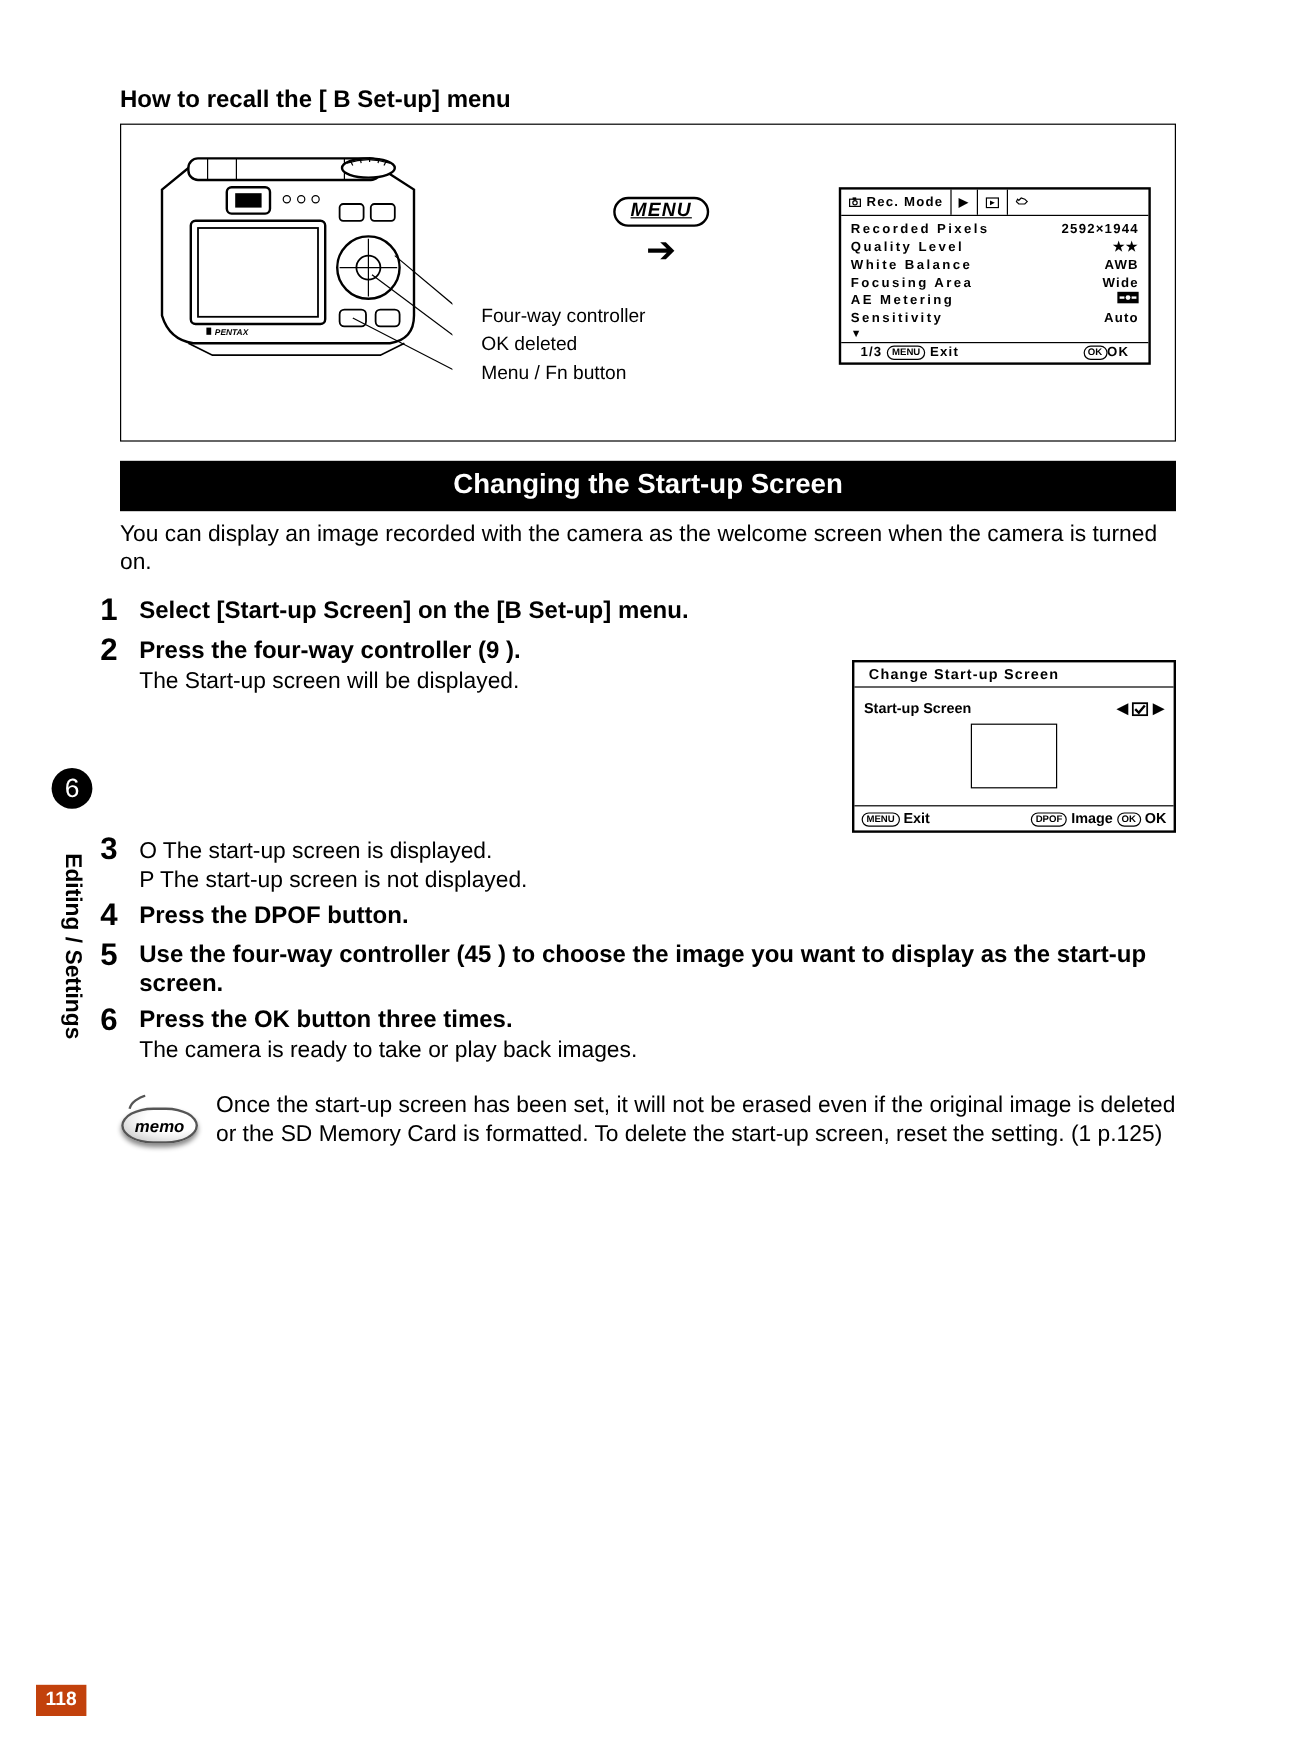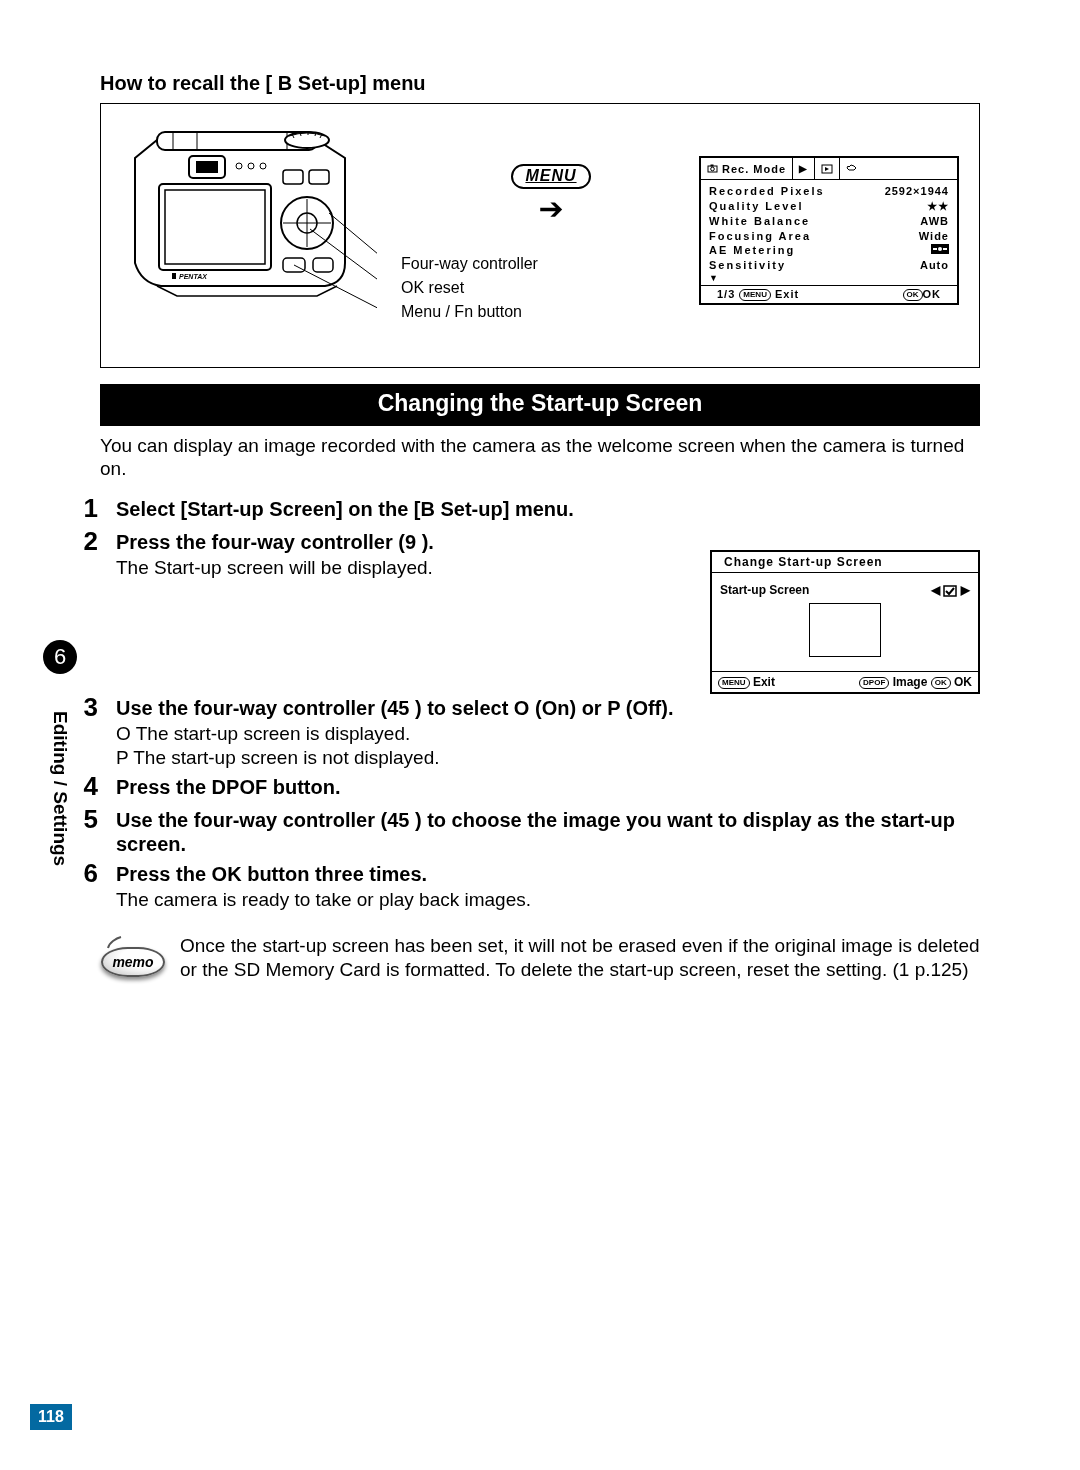--- a/index.html
+++ b/index.html
@@ -204,21 +204,21 @@
     font-weight: bold;
     font-size: 19px;
     text-align: center;
     margin: 0 auto;
     height: 210px;
   }
   .page-num {
     position: absolute;
     left: 30px;
     bottom: 40px;
-    background: #0369a1;
+    background: #c2410c;
     color: #fff;
     font-weight: bold;
     font-size: 16px;
     padding: 4px 8px;
   }
 </style>
 </head>
 <body>
 
 <div class="page">
@@ -279,21 +279,21 @@
       </svg>
     </div>
 
     <div class="arrow-col">
       <span class="menu-pill">MENU</span><br>
       <span class="big-arrow">➔</span>
     </div>
 
     <div class="labels-col">
       <div>Four-way controller</div>
-      <div>OK reset</div>
+      <div>OK deleted</div>
       <div>Menu / Fn button</div>
     </div>
 
     <div class="lcd-box">
       <div class="lcd-header">
         <div class="lcd-tab active">
           <svg width="11" height="11" viewBox="0 0 11 11">
               <rect x="1" y="3" width="9" height="6" stroke="#000" fill="none"></rect>
               <rect x="3.5" y="1.5" width="3" height="2" fill="#000"></rect>
               <circle cx="5.5" cy="6" r="1.8" stroke="#000" fill="none"></circle>
@@ -368,21 +368,20 @@
       <div class="step-num">2</div>
       <div class="step-body right-fig">
         <div class="step-title">Press the four-way controller (9  ).</div>
         <div class="step-desc">The Start-up screen will be displayed.</div>
       </div>
     </div>
     <div style="height:110px;"></div>
     <div class="step">
       <div class="step-num">3</div>
       <div class="step-body">
-        <div class="step-title">Use the four-way controller (45   ) to select O  (On) or P  (Off).</div>
         <div class="step-desc">
           <div class="bullet-line">O   The start-up screen is displayed.</div>
           <div class="bullet-line">P   The start-up screen is not displayed.</div>
         </div>
       </div>
     </div>
     <div class="step">
       <div class="step-num">4</div>
       <div class="step-body">
           <div class="step-title">Press the DPOF button.</div>

